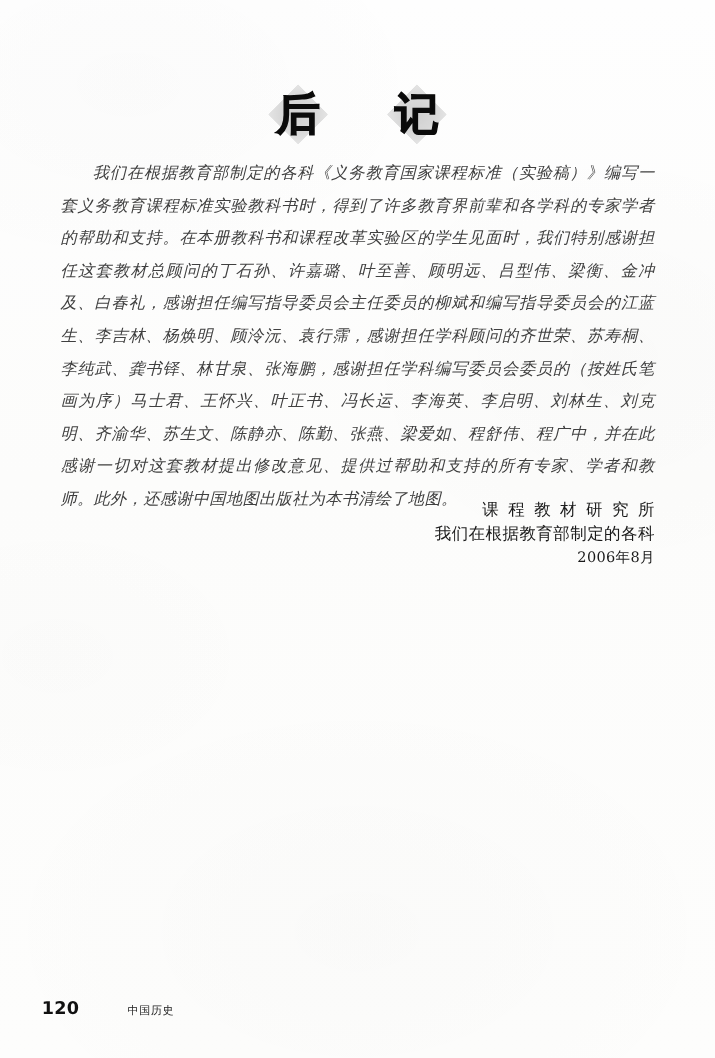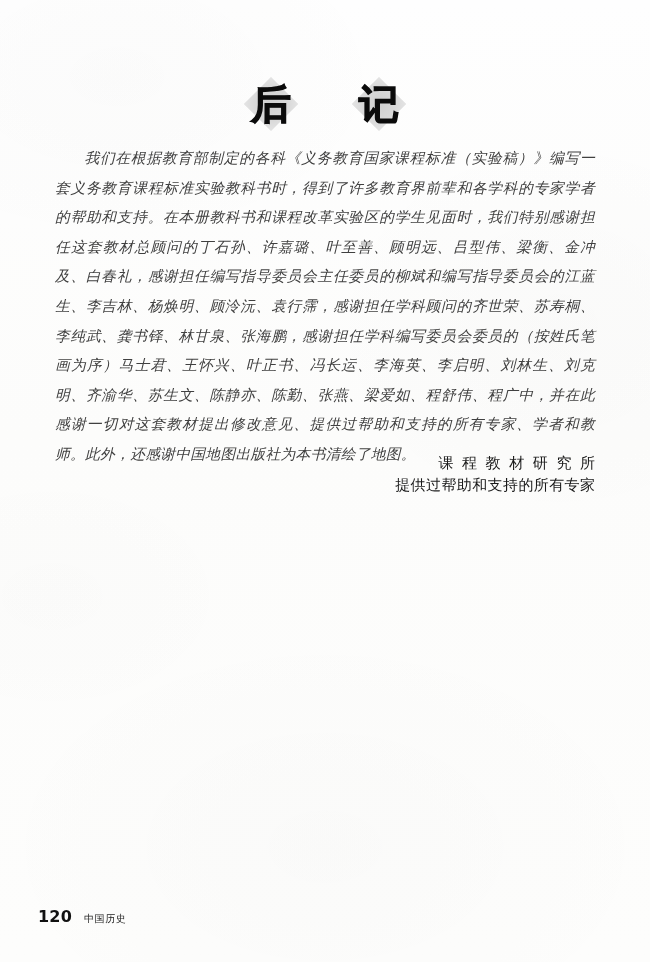--- a/index.html
+++ b/index.html
@@ -125,21 +125,21 @@
     margin-right: -0.3px;
   }
 
   
   .footer {
     position: absolute;
     left: 38px;
     bottom: 36px;
     display: flex;
     align-items: baseline;
-    gap: 12px;
+    gap: 44px;
   }
   .folio {
     font-family: "DejaVu Sans", "Liberation Sans", sans-serif;
     font-size: 16px;
     font-weight: 700;
     color: #111;
     letter-spacing: 0.2px;
   }
   .running-head {
     font-family: "DejaVu Serif", "Liberation Serif", serif;
@@ -163,19 +163,20 @@
     <span class="glyph">记</span>
   </div>
 </div>
 
 <div class="body-text">
   <p>我们在根据教育部制定的各科《义务教育国家课程标准（实验稿）》编写一套义务教育课程标准实验教科书时，得到了许多教育界前辈和各学科的专家学者的帮助和支持。在本册教科书和课程改革实验区的学生见面时，我们特别感谢担任这套教材总顾问的丁石孙、许嘉璐、叶至善、顾明远、吕型伟、梁衡、金冲及、白春礼，感谢担任编写指导委员会主任委员的柳斌和编写指导委员会的江蓝生、李吉林、杨焕明、顾泠沅、袁行霈，感谢担任学科顾问的齐世荣、苏寿桐、李纯武、龚书铎、林甘泉、张海鹏，感谢担任学科编写委员会委员的（按姓氏笔画为序）马士君、王怀兴、叶正书、冯长运、李海英、李启明、刘林生、刘克明、齐渝华、苏生文、陈静亦、陈勤、张燕、梁爱如、程舒伟、程广中，并在此感谢一切对这套教材提出修改意见、提供过帮助和支持的所有专家、学者和教师。此外，还感谢中国地图出版社为本书清绘了地图。</p>
 </div>
 
 <div class="signature">
   <div class="sig-org">课程教材研究所</div>
-  <div class="sig-dept">提供过帮助和支持的所有专家</div>
+  <div class="sig-dept">我们在根据教育部制定的各科</div>
+  <div class="sig-date">2006年8月</div>
 </div>
 
 <div class="footer">
   <span class="folio">120</span>
   <span class="running-head">中国历史</span>
 </div>
 
 </body></html>

